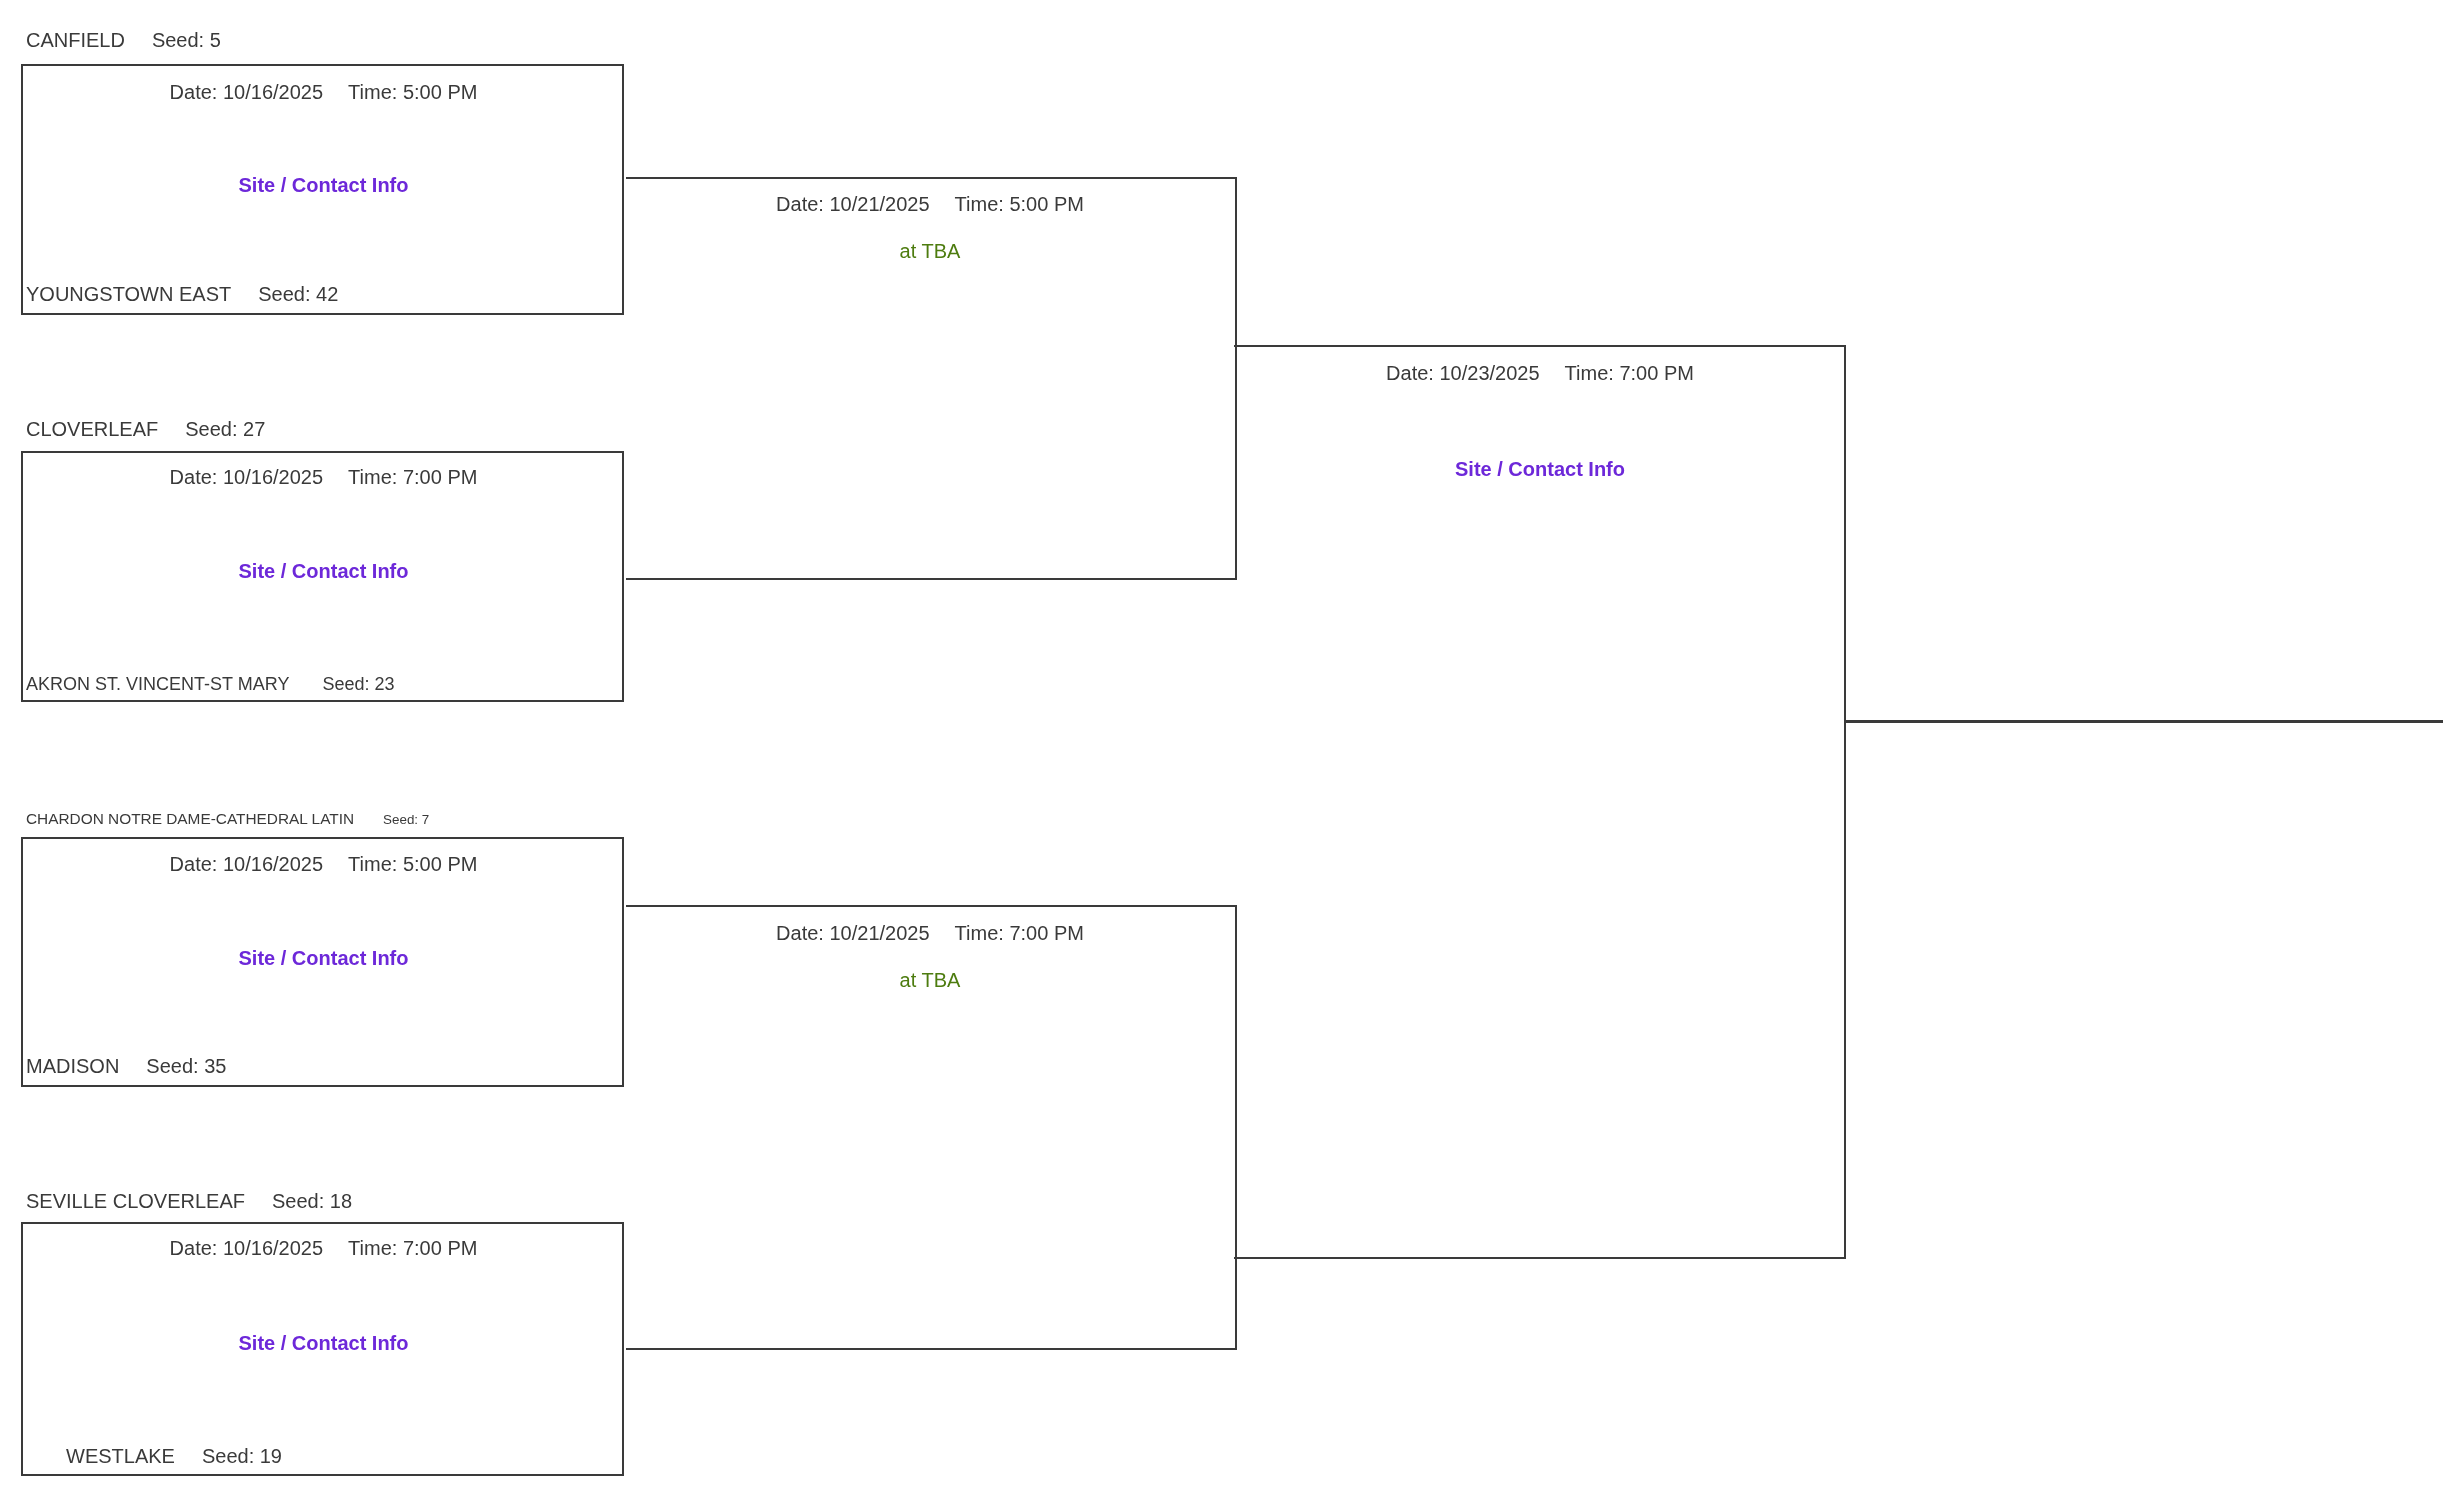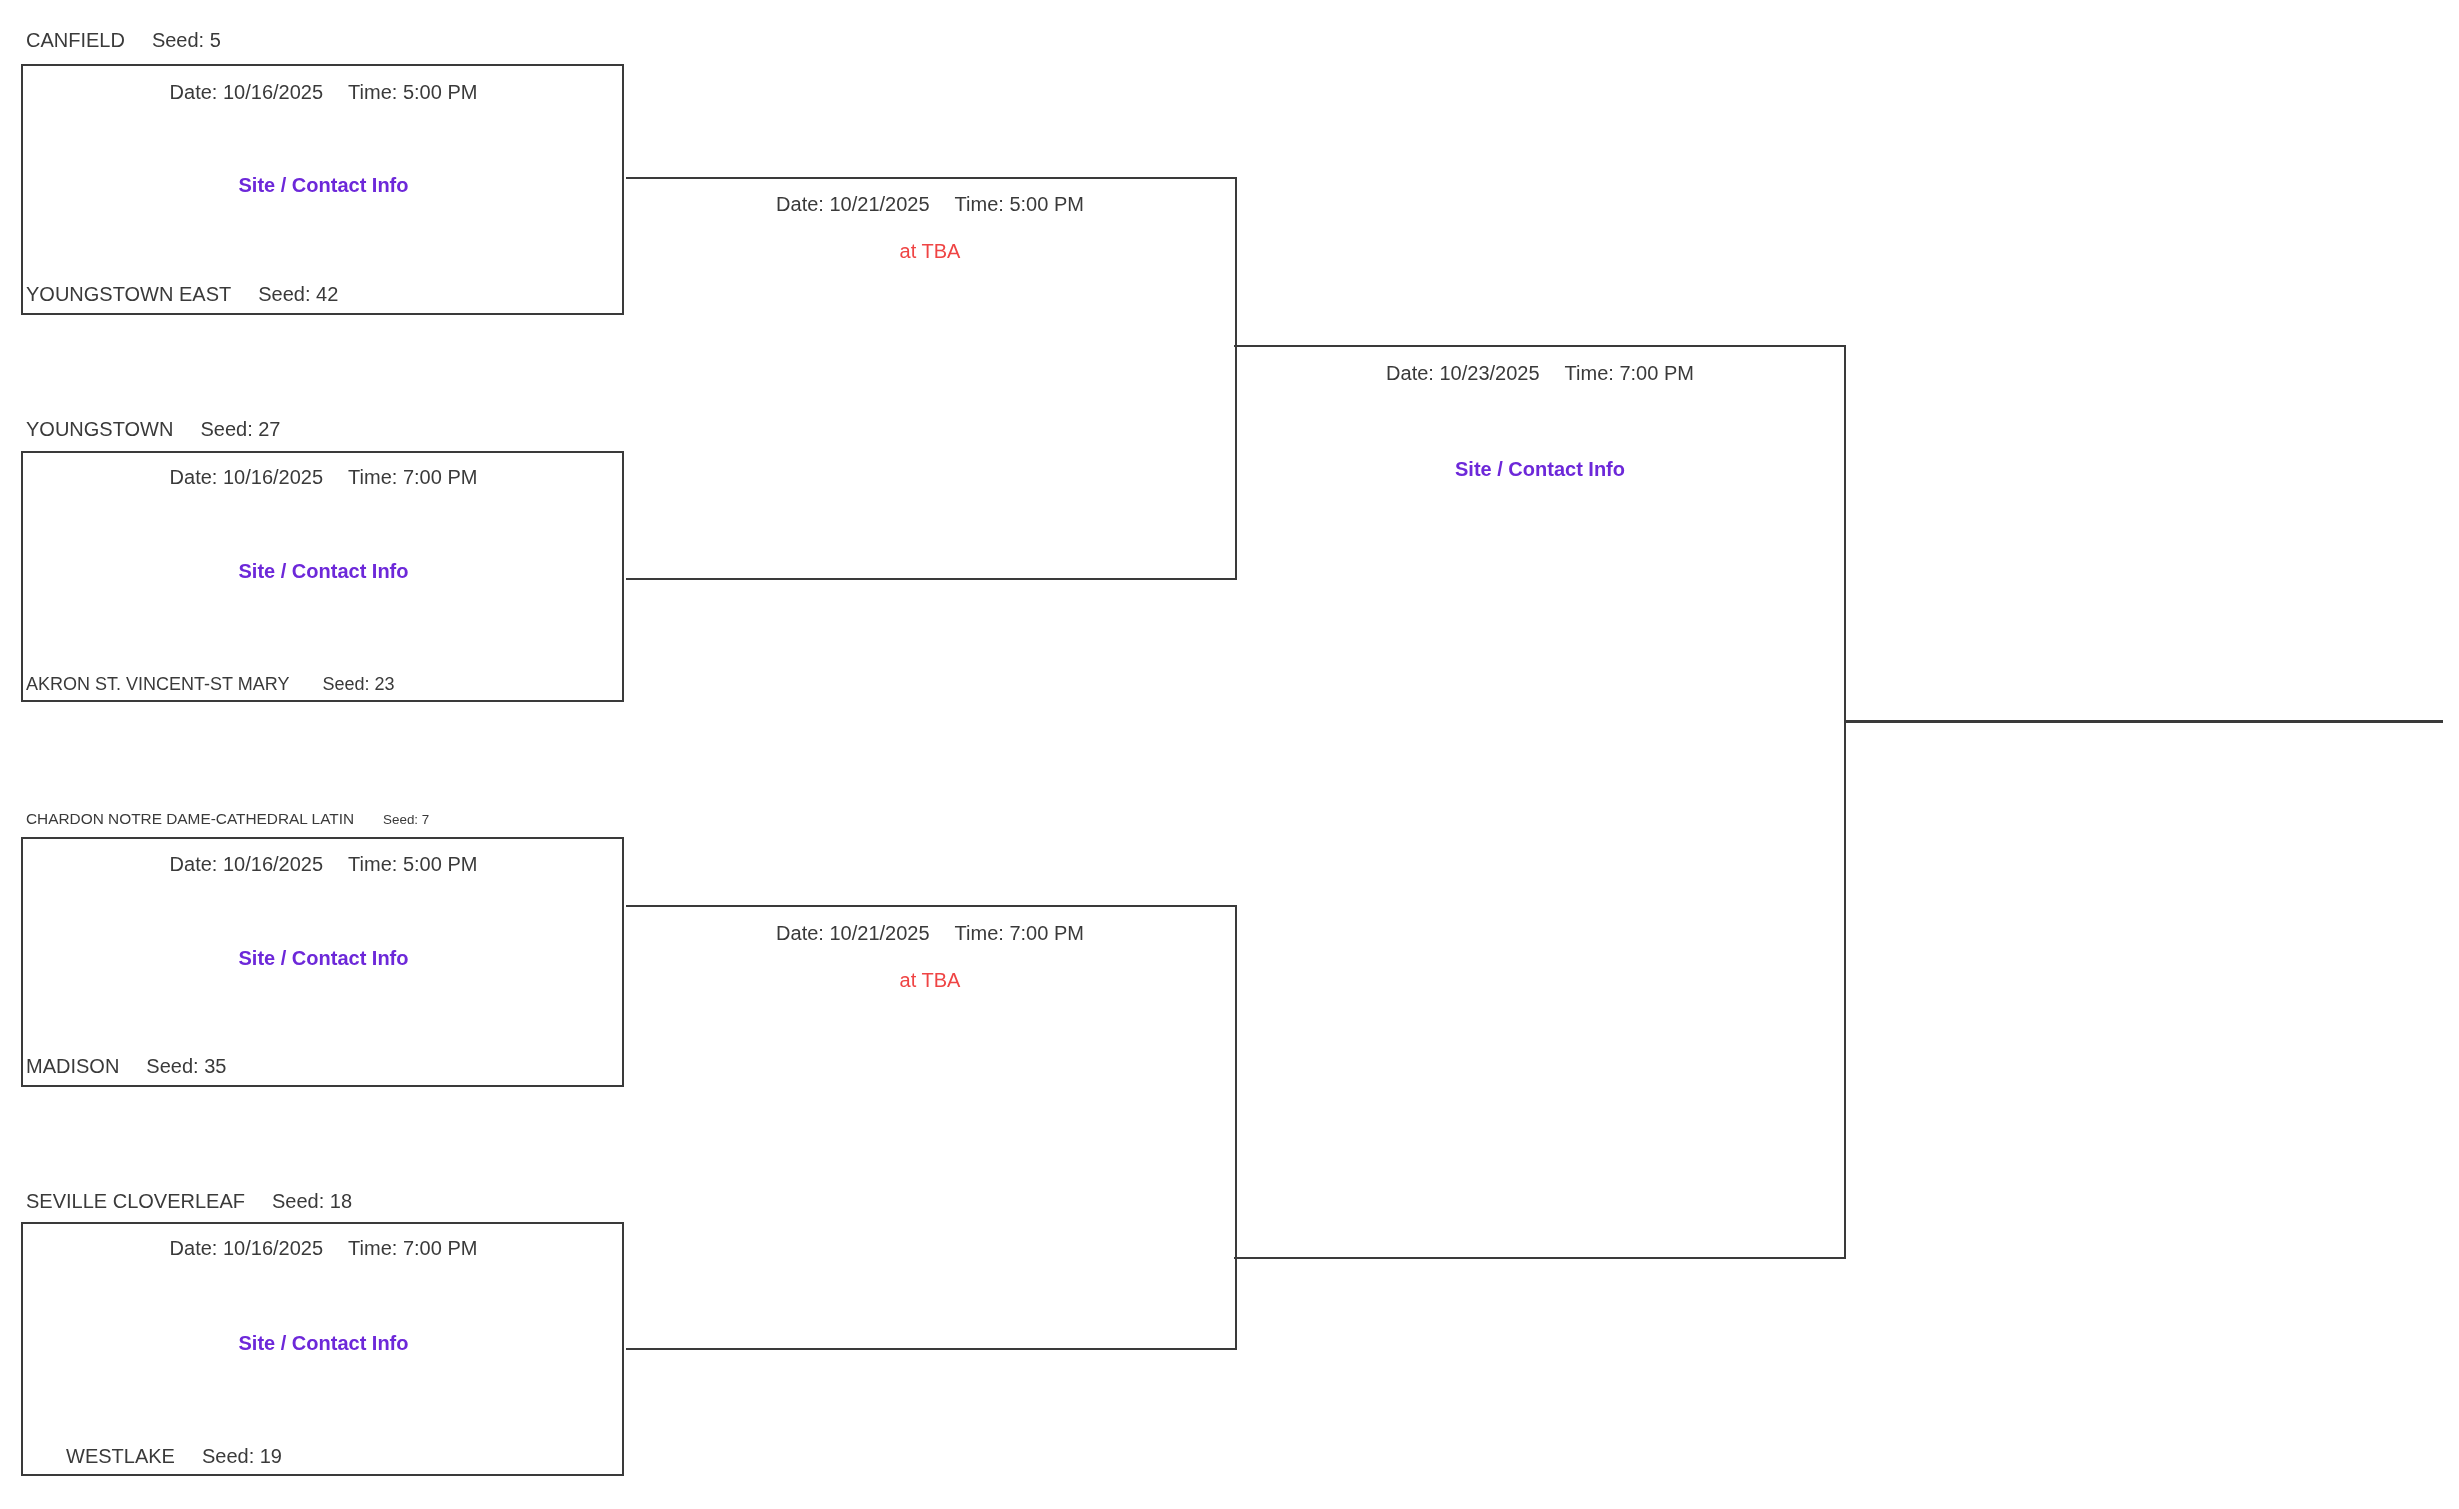--- a/index.html
+++ b/index.html
@@ -77,21 +77,21 @@
     white-space: nowrap;
     cursor: pointer;
     text-align: center;
   }
   .at-tba {
     position: absolute;
     display: flex;
     justify-content: center;
     font-size: 20px;
     line-height: 25px;
-    color: #ef4444;
+    color: #4d7c0f;
     white-space: nowrap;
     text-align: center;
   }
 
   
   .span-r1 { left: 21px;  width: 605px; }
   .span-r2 { left: 626px; width: 608px; }
   .span-r3 { left: 1234px; width: 612px; }
 </style>
 </head>
@@ -113,21 +113,21 @@
 
   <div class="team" style="top:28px;">
     <span class="name">CANFIELD</span>
     <span class="seed">Seed: 5</span>
   </div>
   <div class="team" style="top:282px;">
     <span class="name">YOUNGSTOWN EAST</span>
     <span class="seed">Seed: 42</span>
   </div>
   <div class="team" style="top:417px;">
-    <span class="name">YOUNGSTOWN</span>
+    <span class="name">CLOVERLEAF</span>
     <span class="seed">Seed: 27</span>
   </div>
   <div class="team team--mid" style="top:672px;">
     <span class="name">AKRON ST. VINCENT-ST MARY</span>
     <span class="seed">Seed: 23</span>
   </div>
   <div class="team team--small" style="top:806px;">
     <span class="name">CHARDON NOTRE DAME-CATHEDRAL LATIN</span>
     <span class="seed">Seed: 7</span>
   </div>

